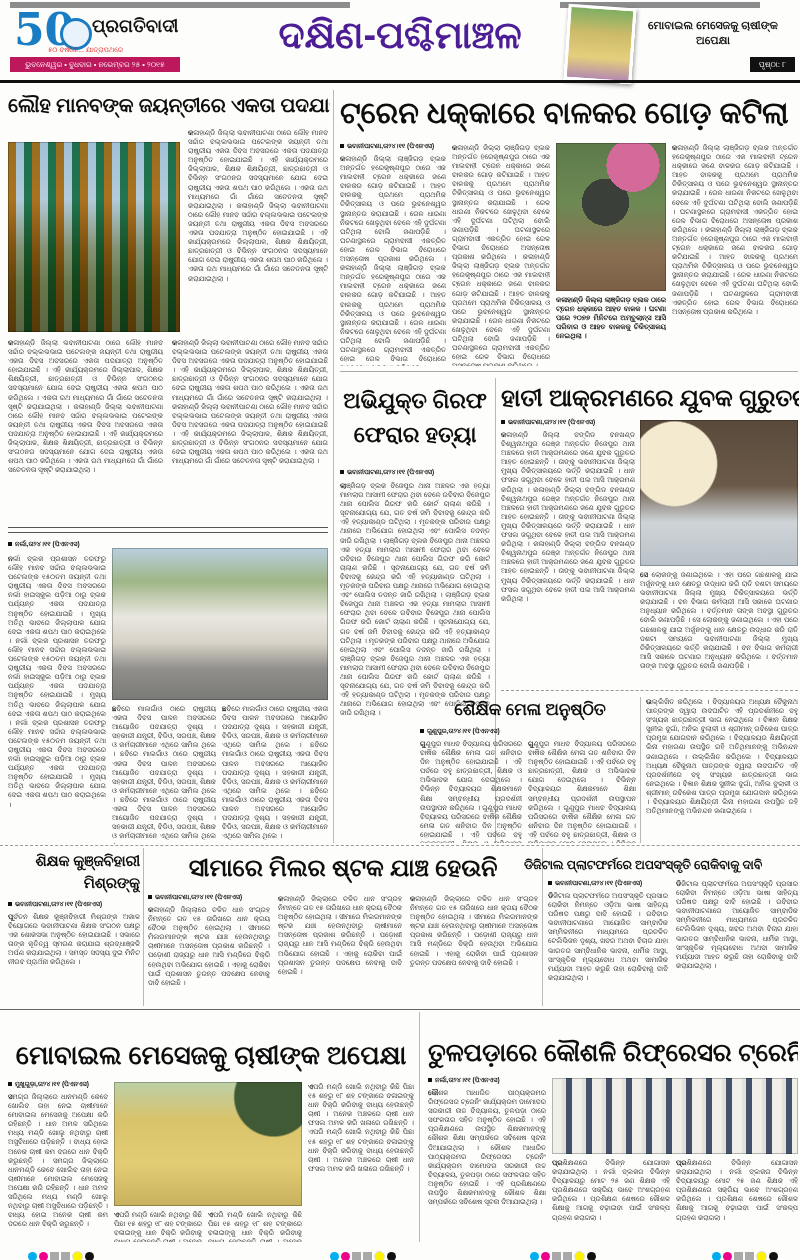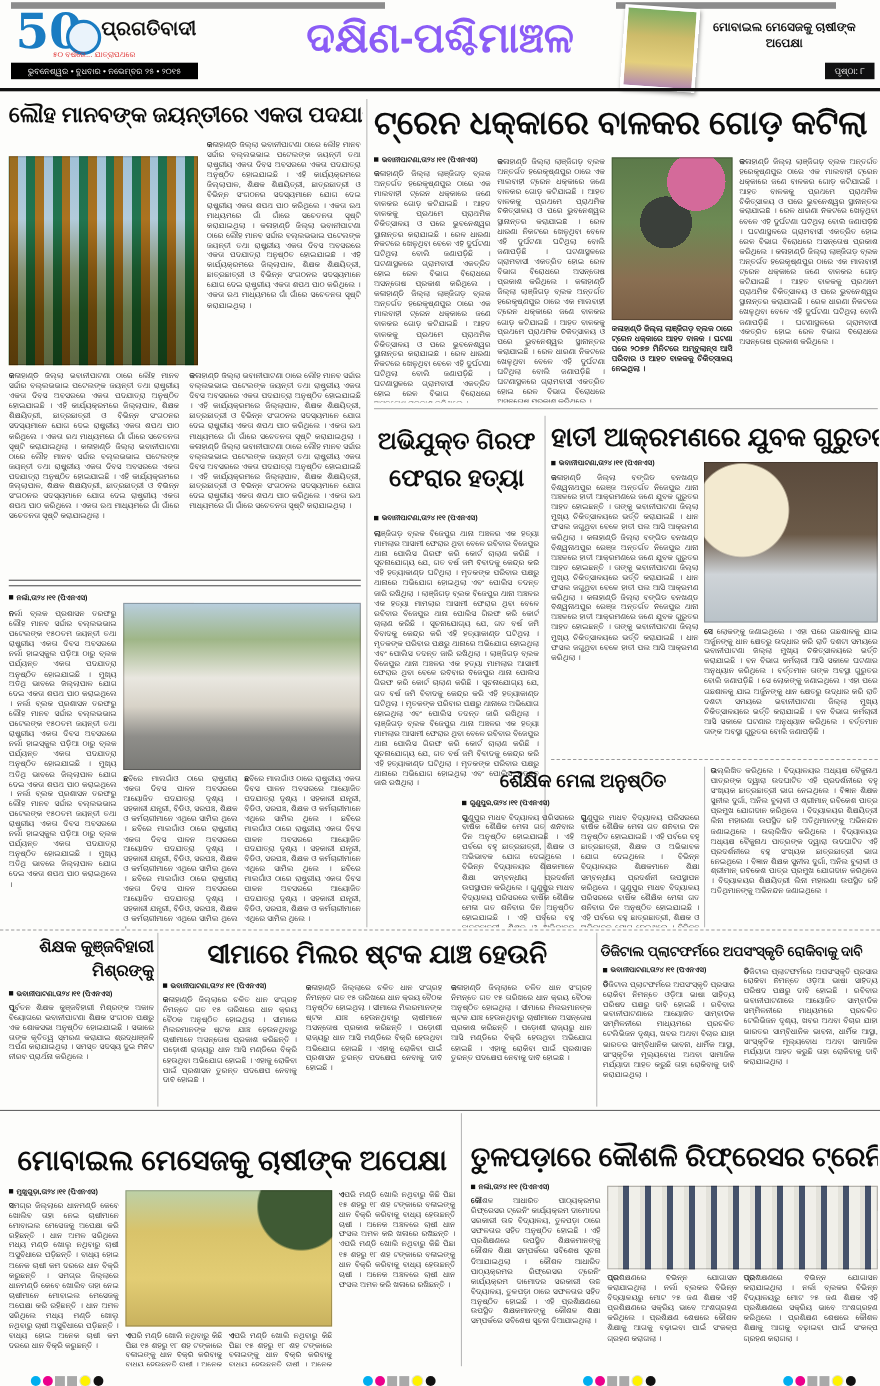--- a/index.html
+++ b/index.html
@@ -30,23 +30,23 @@
   <div class="abs" style="left:10px;top:2px;width:340px;height:6px;background:#8c8c8c"></div>
   <div class="abs" style="left:560px;top:2px;width:200px;height:6px;background:#8c8c8c"></div>
 
   <div class="abs" style="left:14px;top:8px;width:170px;height:48px;">
     <span class="abs" style="left:0;top:-4px;font-size:44px;font-weight:bold;color:#1a7cc2;font-family:'DejaVu Serif',serif;">50</span>
     <span class="abs" style="left:46px;top:10px;width:26px;height:26px;border:3px solid #1a7cc2;border-radius:50%;background:#eaf3fb;"></span>
     <span class="abs" style="left:78px;top:8px;font-size:18px;font-weight:bold;color:#111;white-space:nowrap;">ପ୍ରଗତିବାଦୀ</span>
     <span class="abs" style="left:34px;top:38px;font-size:7px;color:#d22;white-space:nowrap;">୫୦ ବର୍ଷରେ... ଯାତ୍ରାପଥରେ</span>
   </div>
 
-  <div class="abs" style="left:10px;top:57px;width:170px;height:15px;background:#000000;color:#fff;font-size:7.5px;line-height:15px;text-align:center;overflow:hidden;white-space:nowrap;">ଭୁବନେଶ୍ୱର • ବୁଧବାର • ନଭେମ୍ବର ୨୫ • ୨୦୧୫</div>
+  <div class="abs" style="left:10px;top:57px;width:170px;height:15px;background:#be185d;color:#fff;font-size:7.5px;line-height:15px;text-align:center;overflow:hidden;white-space:nowrap;">ଭୁବନେଶ୍ୱର • ବୁଧବାର • ନଭେମ୍ବର ୨୫ • ୨୦୧୫</div>
 
-  <div class="abs headline" style="left:240px;top:6px;width:320px;height:58px;font-size:38px;line-height:58px;text-align:center;color:#8b5cf6;white-space:nowrap;">ଦକ୍ଷିଣ-ପଶ୍ଚିମାଞ୍ଚଳ</div>
+  <div class="abs headline" style="left:240px;top:6px;width:320px;height:58px;font-size:38px;line-height:58px;text-align:center;color:#4c1d95;white-space:nowrap;">ଦକ୍ଷିଣ-ପଶ୍ଚିମାଞ୍ଚଳ</div>
 
   <div class="abs photo" style="left:566px;top:6px;width:62px;height:70px;transform:rotate(4deg);border:3px solid #fff;box-shadow:1px 2px 4px rgba(0,0,0,.4);background:linear-gradient(180deg,#7fae62 0%,#cdbb6a 35%,#e4cf7c 70%,#b48ab0 100%);"></div>
   <div class="abs" style="left:638px;top:18px;width:150px;height:34px;font-size:11px;font-weight:bold;text-align:center;line-height:1.4;overflow:hidden;">ମୋବାଇଲ ମେସେଜକୁ ଚାଷୀଙ୍କ ଅପେକ୍ଷା</div>
 
   <div class="abs" style="left:750px;top:57px;width:45px;height:15px;background:#111;color:#fff;font-size:8px;line-height:15px;text-align:center;white-space:nowrap;overflow:hidden;">ପୃଷ୍ଠା: ୮</div>
 
   <div class="abs" style="left:0;top:80px;width:800px;height:3px;background:#111;"></div>
 
   <div class="abs headline" style="left:8px;top:90px;width:322px;height:30px;font-size:20px;line-height:30px;white-space:nowrap;">ଲୌହ ମାନବଙ୍କ ଜୟନ୍ତୀରେ ଏକତା ପଦଯାତ୍ରା</div>
 
@@ -121,21 +121,21 @@
   <div class="abs vrule" style="left:143px;top:848px;height:158px;"></div>
 
   <div class="abs headline" style="left:148px;top:848px;width:390px;height:40px;font-size:24px;line-height:40px;text-align:center;white-space:nowrap;">ସୀମାରେ ମିଲର ଷ୍ଟକ ଯାଞ୍ଚ ହେଉନି</div>
   <div class="abs byline" style="left:148px;top:893px;width:124px;"><span class="bullet"></span><span>ଭବାନୀପାଟଣା,ତା୨୪।୧୧ (ପିଏନଏସ)</span></div>
   <div class="abs body-txt" style="left:148px;top:905px;width:122px;height:102px;">କଳାହାଣ୍ଡି ଜିଲ୍ଲାରେ ଚଳିତ ଧାନ ସଂଗ୍ରହ ନିମନ୍ତେ ଗତ ୧୫ ତାରିଖରେ ଧାନ କ୍ରୟ ବୈଠକ ଅନୁଷ୍ଠିତ ହୋଇଥିଲା । ସୀମାରେ ମିଲରମାନଙ୍କ ଷ୍ଟକ ଯାଞ୍ଚ ହେଉନଥିବାରୁ ଚାଷୀମାନେ ଅସନ୍ତୋଷ ପ୍ରକାଶ କରିଛନ୍ତି । ପଡ଼ୋଶୀ ରାଜ୍ୟରୁ ଧାନ ଆସି ମଣ୍ଡିରେ ବିକ୍ରି ହେଉଥିବା ଅଭିଯୋଗ ହୋଇଛି । ଏହାକୁ ରୋକିବା ପାଇଁ ପ୍ରଶାସନ ତୁରନ୍ତ ପଦକ୍ଷେପ ନେବାକୁ ଦାବି ହୋଇଛି ।</div>
   <div class="abs body-txt" style="left:278px;top:894px;width:124px;height:113px;">କଳାହାଣ୍ଡି ଜିଲ୍ଲାରେ ଚଳିତ ଧାନ ସଂଗ୍ରହ ନିମନ୍ତେ ଗତ ୧୫ ତାରିଖରେ ଧାନ କ୍ରୟ ବୈଠକ ଅନୁଷ୍ଠିତ ହୋଇଥିଲା । ସୀମାରେ ମିଲରମାନଙ୍କ ଷ୍ଟକ ଯାଞ୍ଚ ହେଉନଥିବାରୁ ଚାଷୀମାନେ ଅସନ୍ତୋଷ ପ୍ରକାଶ କରିଛନ୍ତି । ପଡ଼ୋଶୀ ରାଜ୍ୟରୁ ଧାନ ଆସି ମଣ୍ଡିରେ ବିକ୍ରି ହେଉଥିବା ଅଭିଯୋଗ ହୋଇଛି । ଏହାକୁ ରୋକିବା ପାଇଁ ପ୍ରଶାସନ ତୁରନ୍ତ ପଦକ୍ଷେପ ନେବାକୁ ଦାବି ହୋଇଛି ।</div>
   <div class="abs body-txt" style="left:410px;top:894px;width:128px;height:113px;">କଳାହାଣ୍ଡି ଜିଲ୍ଲାରେ ଚଳିତ ଧାନ ସଂଗ୍ରହ ନିମନ୍ତେ ଗତ ୧୫ ତାରିଖରେ ଧାନ କ୍ରୟ ବୈଠକ ଅନୁଷ୍ଠିତ ହୋଇଥିଲା । ସୀମାରେ ମିଲରମାନଙ୍କ ଷ୍ଟକ ଯାଞ୍ଚ ହେଉନଥିବାରୁ ଚାଷୀମାନେ ଅସନ୍ତୋଷ ପ୍ରକାଶ କରିଛନ୍ତି । ପଡ଼ୋଶୀ ରାଜ୍ୟରୁ ଧାନ ଆସି ମଣ୍ଡିରେ ବିକ୍ରି ହେଉଥିବା ଅଭିଯୋଗ ହୋଇଛି । ଏହାକୁ ରୋକିବା ପାଇଁ ପ୍ରଶାସନ ତୁରନ୍ତ ପଦକ୍ଷେପ ନେବାକୁ ଦାବି ହୋଇଛି ।</div>
 
   <div class="abs vrule" style="left:542px;top:848px;height:158px;"></div>
 
-  <div class="abs headline" style="left:546px;top:855px;width:250px;height:20px;font-size:12.5px;line-height:20px;white-space:nowrap;">ଡିଜିଟାଲ ପ୍ଲାଟଫର୍ମରେ ଅପସଂସ୍କୃତି ରୋକିବାକୁ ଦାବି</div>
+  <div class="abs headline" style="left:524px;top:855px;width:250px;height:20px;font-size:12.5px;line-height:20px;white-space:nowrap;">ଡିଜିଟାଲ ପ୍ଲାଟଫର୍ମରେ ଅପସଂସ୍କୃତି ରୋକିବାକୁ ଦାବି</div>
   <div class="abs byline" style="left:548px;top:879px;width:124px;"><span class="bullet"></span><span>ଭବାନୀପାଟଣା,ତା୨୪।୧୧ (ପିଏନଏସ)</span></div>
   <div class="abs body-txt" style="left:548px;top:891px;width:120px;height:116px;">ଡିଜିଟାଲ ପ୍ଲାଟଫର୍ମରେ ଅପସଂସ୍କୃତି ପ୍ରସାର ରୋକିବା ନିମନ୍ତେ ଓଡ଼ିଆ ଭାଷା ସାହିତ୍ୟ ପରିଷଦ ପକ୍ଷରୁ ଦାବି ହୋଇଛି । ରବିବାର ଭବାନୀପାଟଣାରେ ଆୟୋଜିତ ସାମ୍ବାଦିକ ସମ୍ମିଳନୀରେ ମାଧ୍ୟମରେ ପ୍ରଚଳିତ ଟେଲିଭିଜନ ଦୃଶ୍ୟ, ଖବର ଅଥବା ବିଚାର ଯାହା ଭାରତର ସାମ୍ବିଧାନିକ ଭାବନା, ଧାର୍ମିକ ଆସ୍ଥା, ସାଂସ୍କୃତିକ ମୂଲ୍ୟବୋଧ ଅଥବା ସାମାଜିକ ମର୍ଯ୍ୟାଦା ଆହତ କରୁଛି ତାହା ରୋକିବାକୁ ଦାବି କରାଯାଇଥିଲା ।</div>
   <div class="abs body-txt" style="left:676px;top:879px;width:122px;height:128px;">ଡିଜିଟାଲ ପ୍ଲାଟଫର୍ମରେ ଅପସଂସ୍କୃତି ପ୍ରସାର ରୋକିବା ନିମନ୍ତେ ଓଡ଼ିଆ ଭାଷା ସାହିତ୍ୟ ପରିଷଦ ପକ୍ଷରୁ ଦାବି ହୋଇଛି । ରବିବାର ଭବାନୀପାଟଣାରେ ଆୟୋଜିତ ସାମ୍ବାଦିକ ସମ୍ମିଳନୀରେ ମାଧ୍ୟମରେ ପ୍ରଚଳିତ ଟେଲିଭିଜନ ଦୃଶ୍ୟ, ଖବର ଅଥବା ବିଚାର ଯାହା ଭାରତର ସାମ୍ବିଧାନିକ ଭାବନା, ଧାର୍ମିକ ଆସ୍ଥା, ସାଂସ୍କୃତିକ ମୂଲ୍ୟବୋଧ ଅଥବା ସାମାଜିକ ମର୍ଯ୍ୟାଦା ଆହତ କରୁଛି ତାହା ରୋକିବାକୁ ଦାବି କରାଯାଇଥିଲା ।</div>
 
   <div class="abs" style="left:0;top:1009px;width:800px;height:1px;background:#666;"></div>
 
   <div class="abs headline" style="left:8px;top:1034px;width:406px;height:42px;font-size:26px;line-height:42px;text-align:center;white-space:nowrap;">ମୋବାଇଲ ମେସେଜକୁ ଚାଷୀଙ୍କ ଅପେକ୍ଷା</div>
   <div class="abs byline" style="left:8px;top:1080px;width:120px;"><span class="bullet"></span><span>ମୁଖୁଗୁଡ଼ା,ତା୨୪।୧୧ (ପିଏନଏସ)</span></div>
   <div class="abs body-txt" style="left:8px;top:1092px;width:100px;height:150px;">ସମଗ୍ର ଜିଲ୍ଲାରେ ଧାନମଣ୍ଡି କେବେ ଖୋଲିବ ତାହା ନେଇ ଚାଷୀମାନେ ମୋବାଇଲ ମେସେଜକୁ ଅପେକ୍ଷା କରି ରହିଛନ୍ତି । ଧାନ ଅମଳ ସରିଥିଲେ ମଧ୍ୟ ମଣ୍ଡି ଖୋଲୁ ନଥିବାରୁ ଚାଷୀ ଅସୁବିଧାରେ ପଡ଼ିଛନ୍ତି । ବାଧ୍ୟ ହୋଇ ଅନେକ ଚାଷୀ କମ ଦରରେ ଧାନ ବିକ୍ରି କରୁଛନ୍ତି । ସମଗ୍ର ଜିଲ୍ଲାରେ ଧାନମଣ୍ଡି କେବେ ଖୋଲିବ ତାହା ନେଇ ଚାଷୀମାନେ ମୋବାଇଲ ମେସେଜକୁ ଅପେକ୍ଷା କରି ରହିଛନ୍ତି । ଧାନ ଅମଳ ସରିଥିଲେ ମଧ୍ୟ ମଣ୍ଡି ଖୋଲୁ ନଥିବାରୁ ଚାଷୀ ଅସୁବିଧାରେ ପଡ଼ିଛନ୍ତି । ବାଧ୍ୟ ହୋଇ ଅନେକ ଚାଷୀ କମ ଦରରେ ଧାନ ବିକ୍ରି କରୁଛନ୍ତି ।</div>
 

